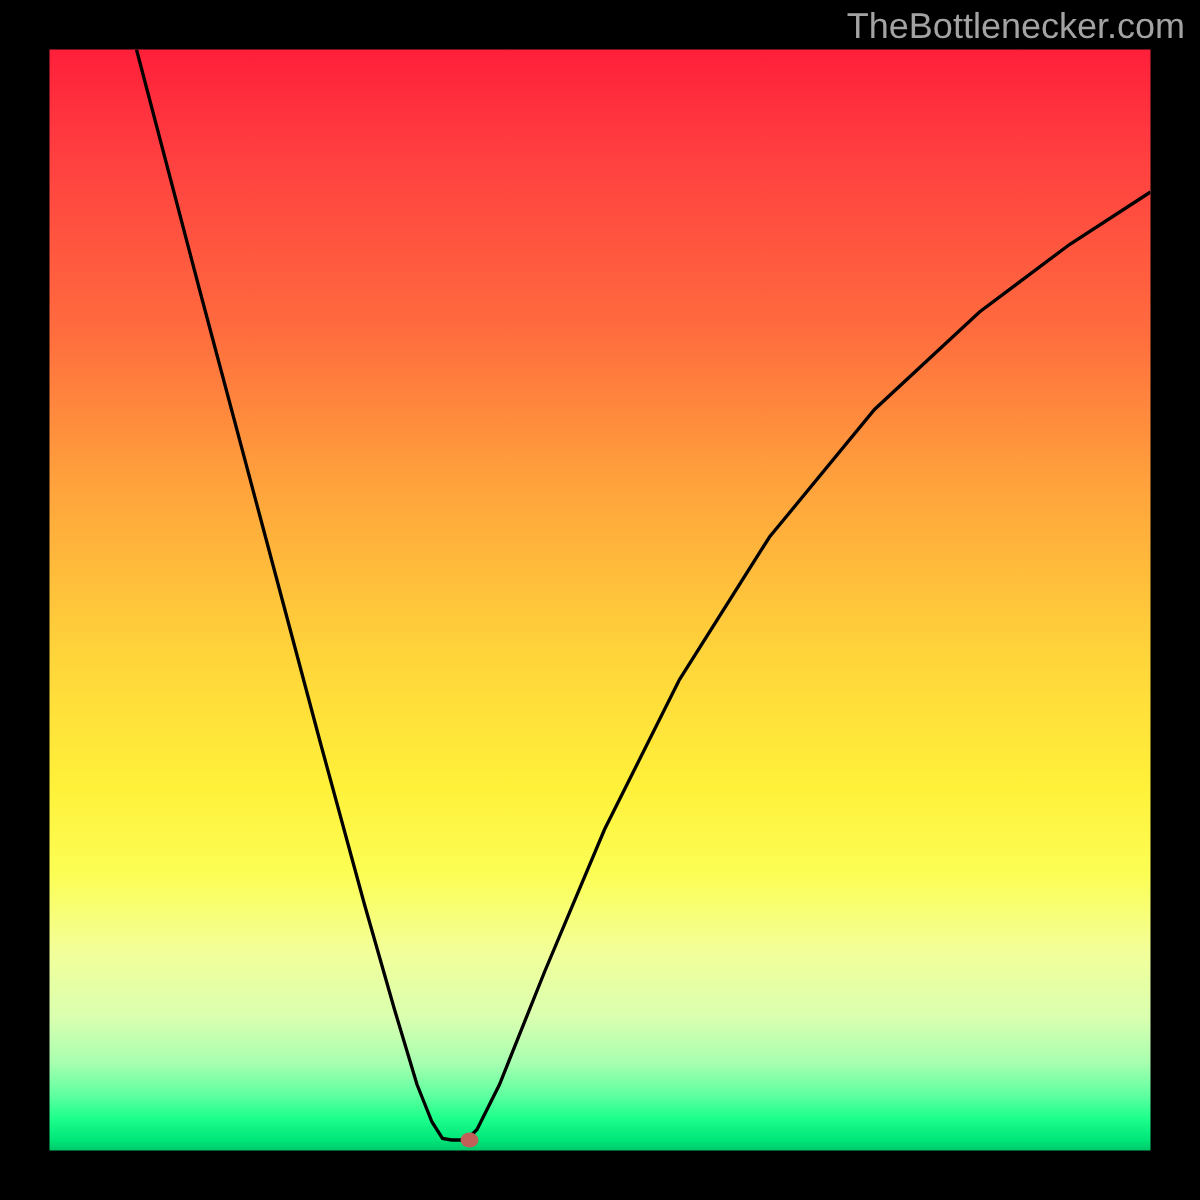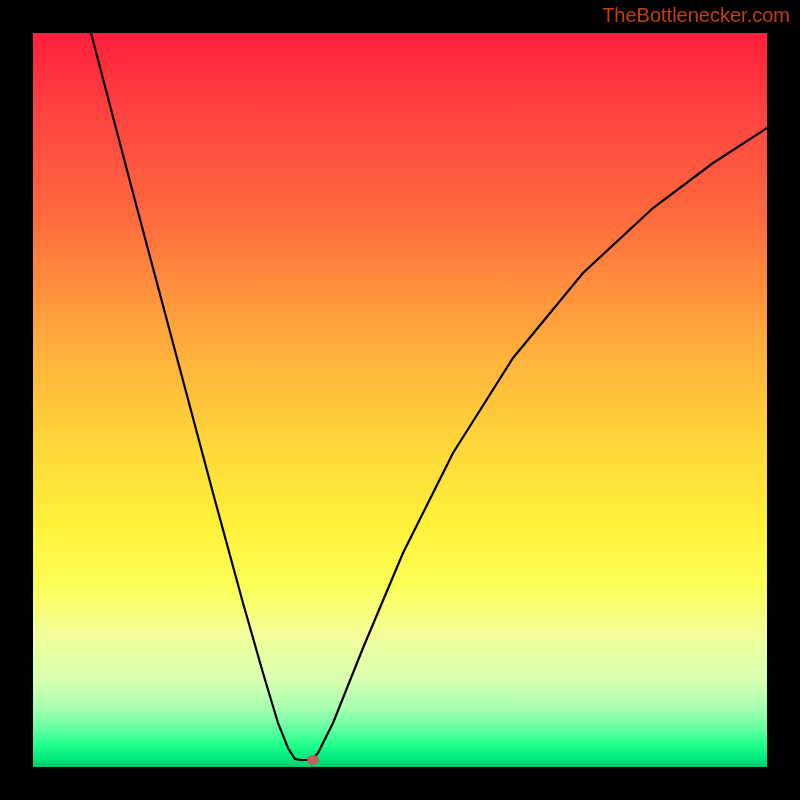--- a/index.html
+++ b/index.html
@@ -7,22 +7,22 @@
     width: 800px;
     height: 800px;
     background: #000;
     position: relative;
     font-family: Arial, sans-serif;
   }
   .watermark {
     position: absolute;
     top: 4px;
     right: 10px;
-    color: #c2410c;
-    font-size: 20px;
+    color: #a3a3a3;
+    font-size: 24px;
     z-index: 10;
   }
   .plot-area {
     position: absolute;
     left: 33px;
     top: 33px;
     width: 734px;
     height: 734px;
     background: linear-gradient(to bottom,
       #ff1f3a 0%,

